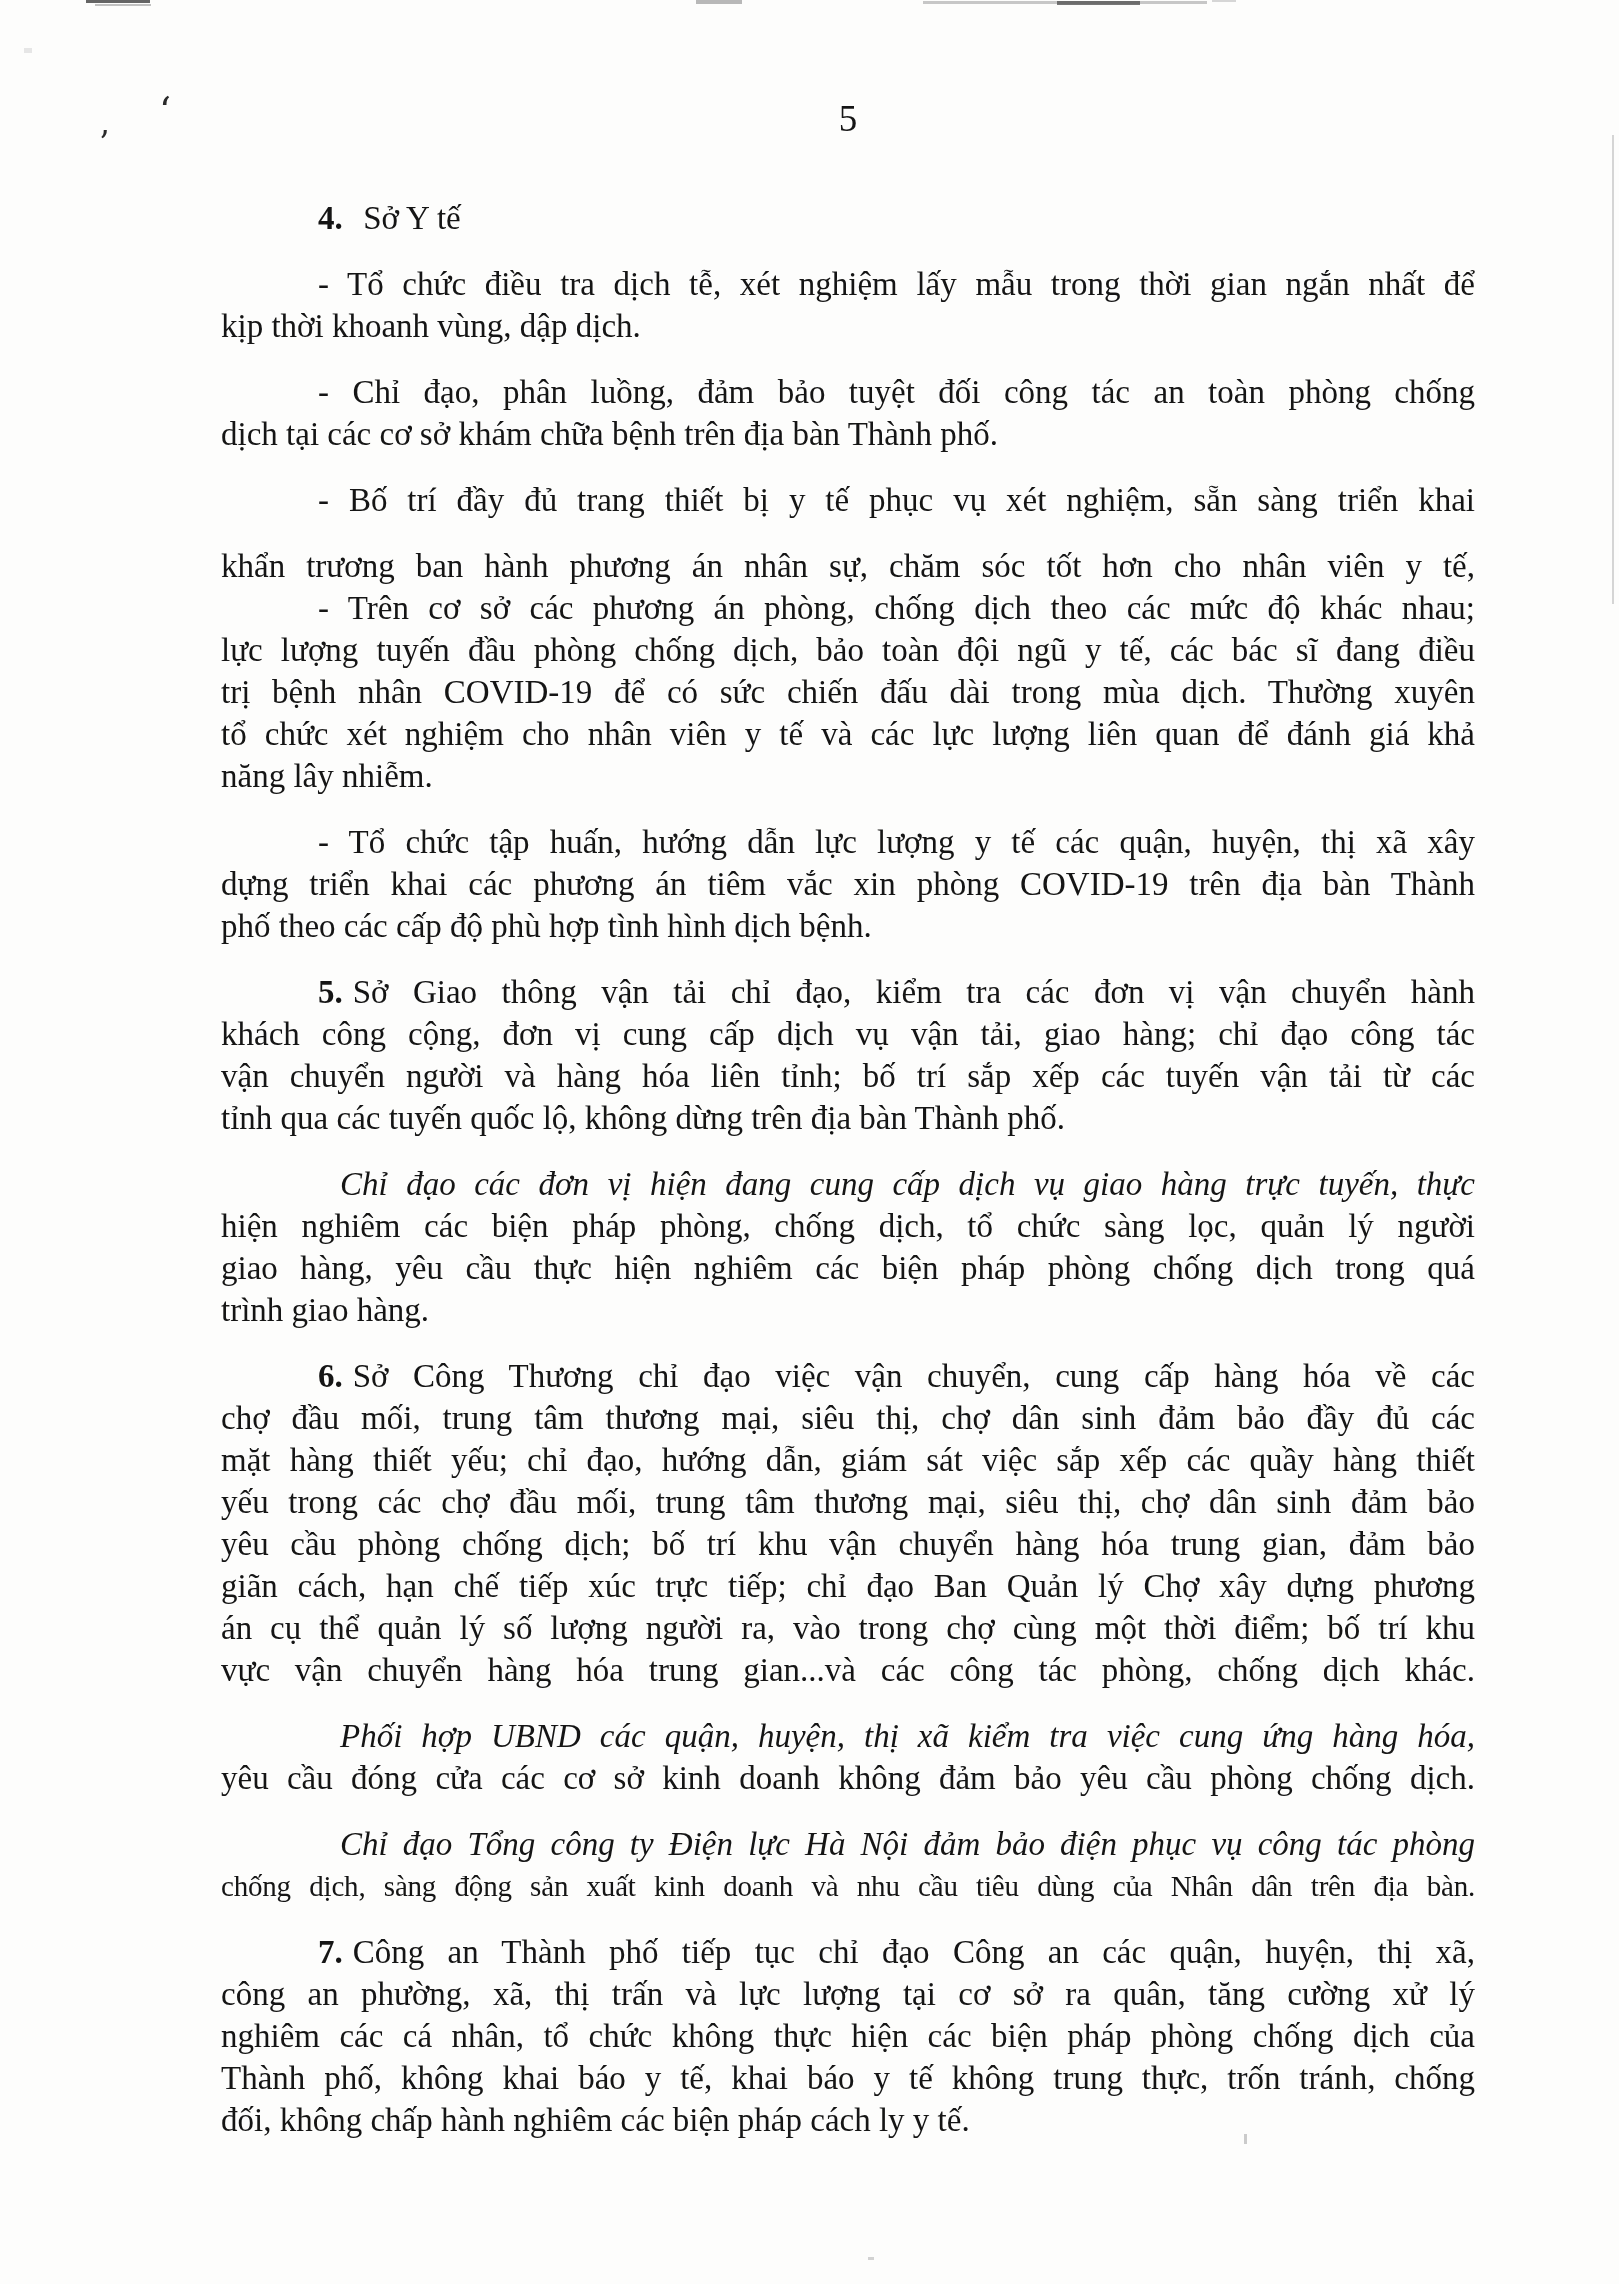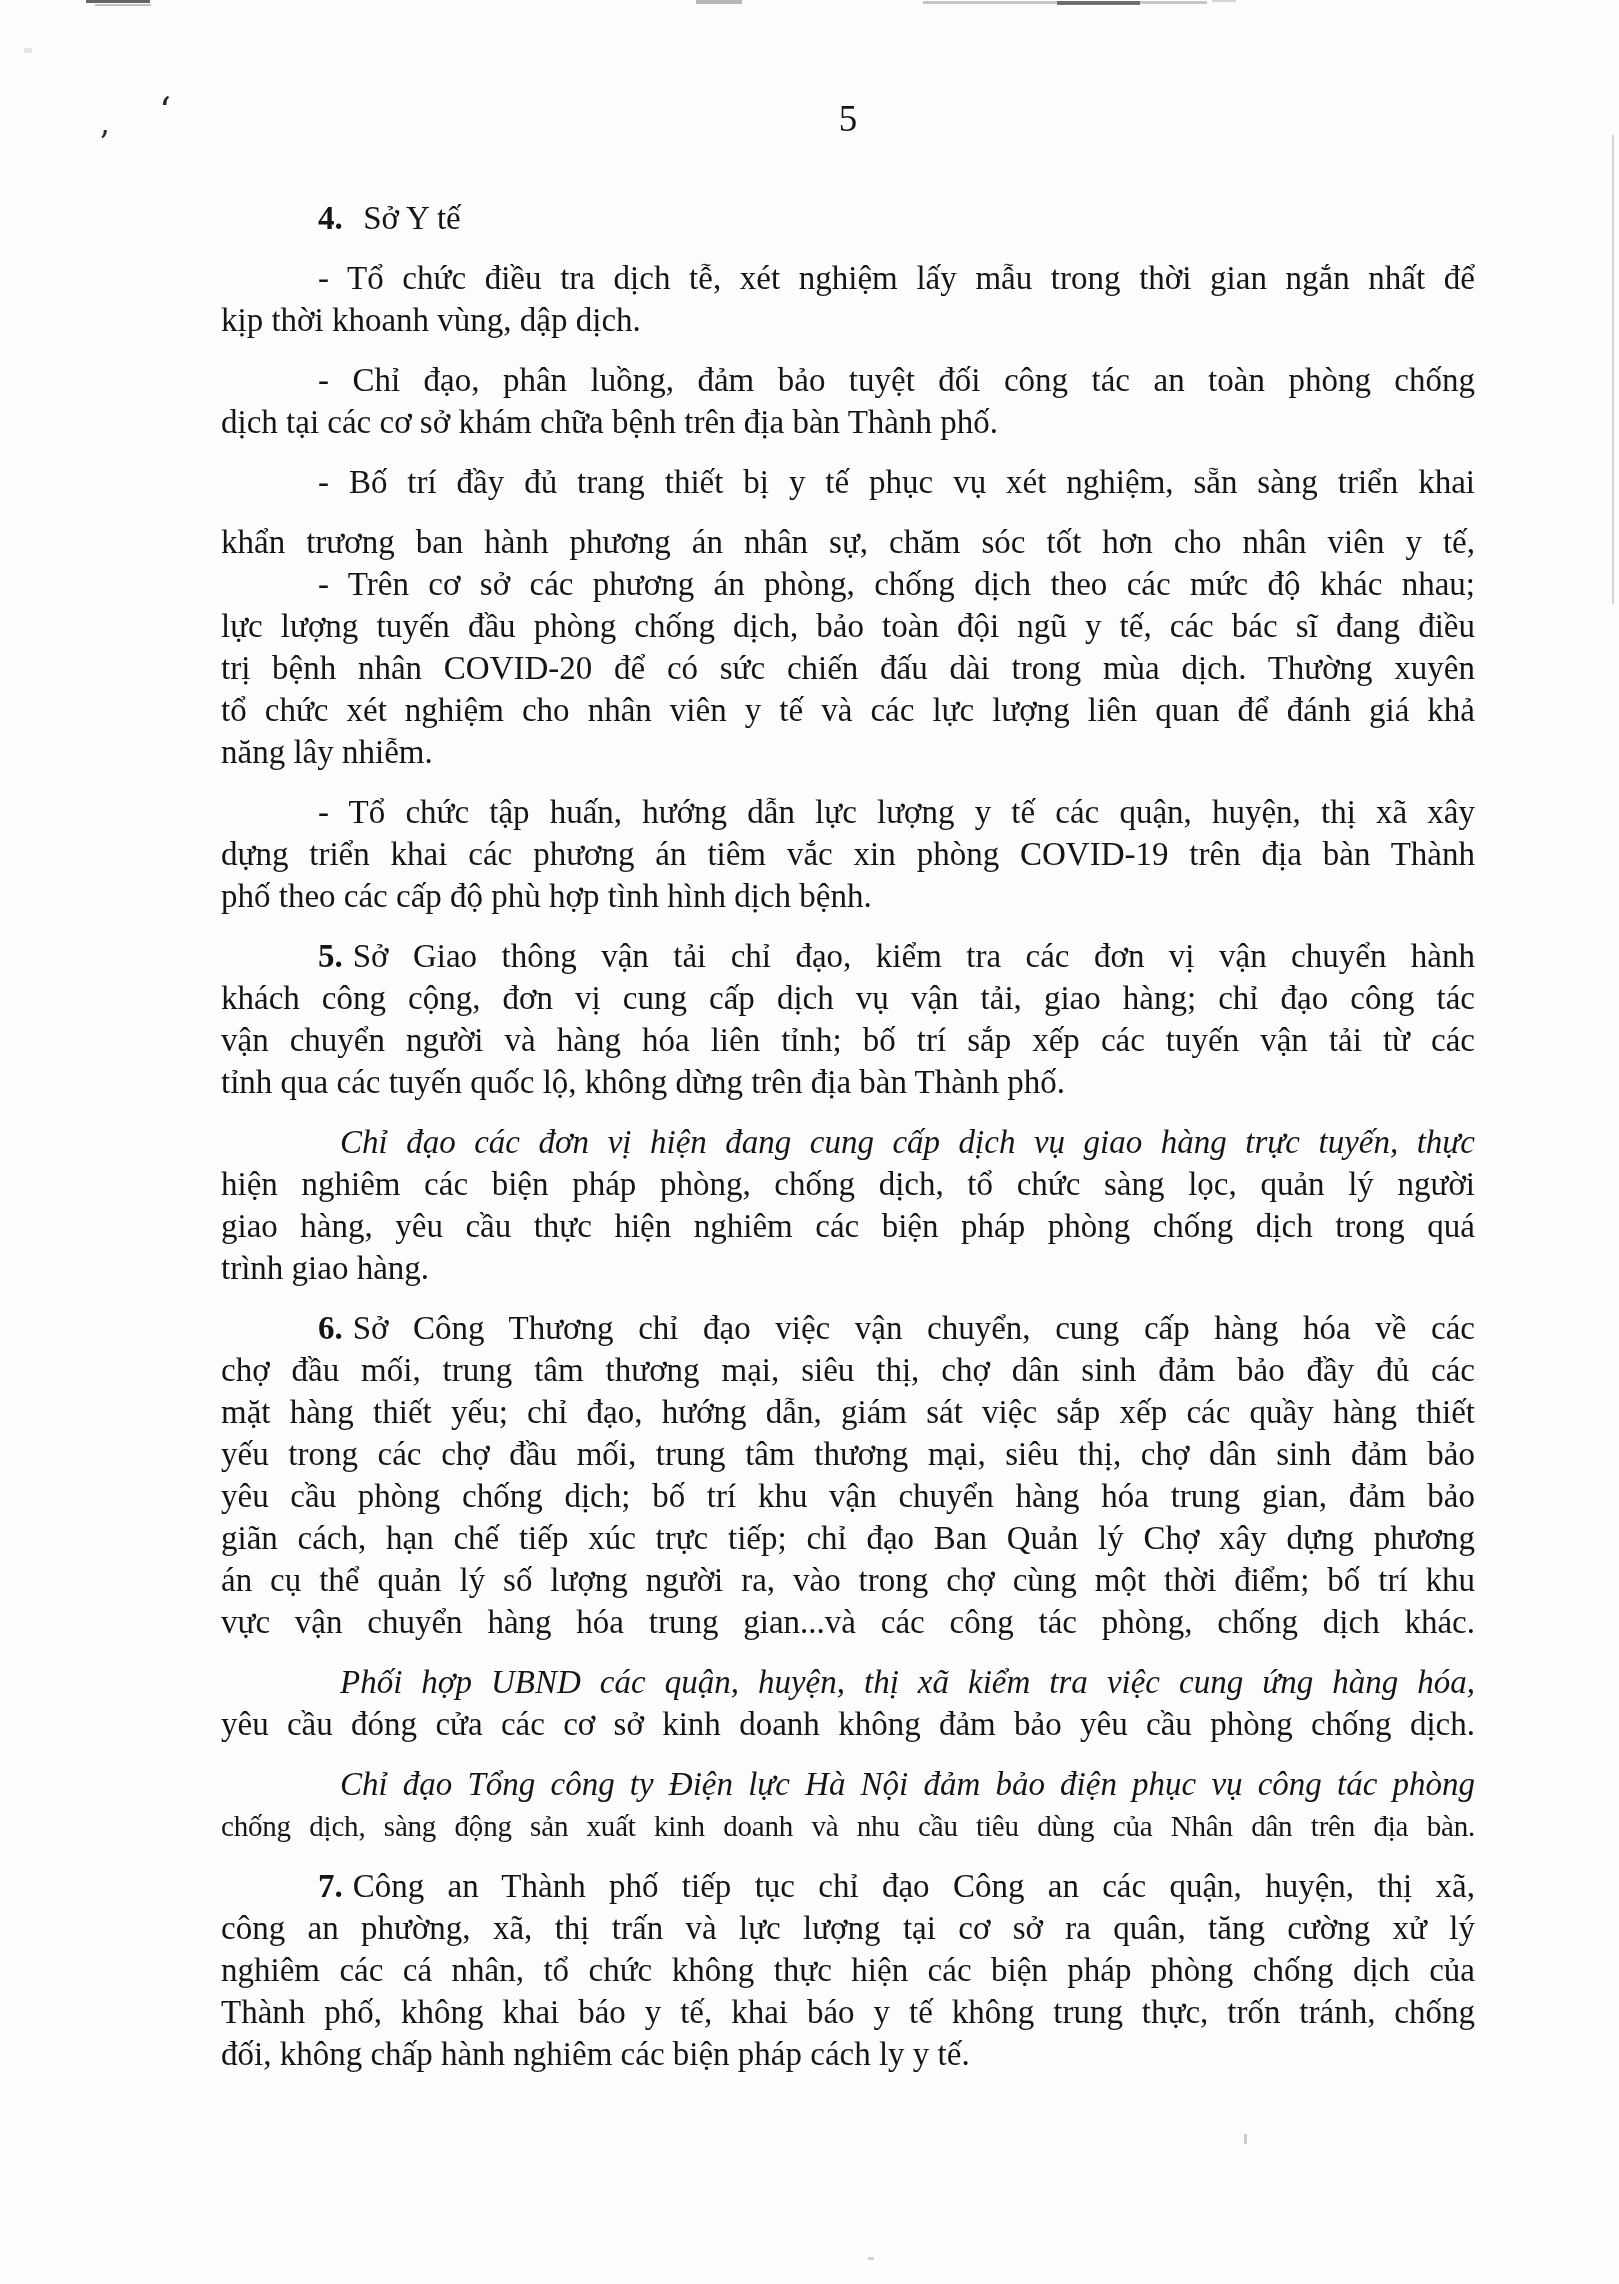--- a/index.html
+++ b/index.html
@@ -11,21 +11,21 @@
     font-family:"Liberation Serif","DejaVu Serif",serif;
     color:#151515;
   }
   .pagenum {
     position:absolute; left:221px; top:95px; width:1254px;
     text-align:center; font-size:37px; line-height:48px;
   }
   .content {
     position:absolute; left:221px; top:192px; width:1254px;
   }
-  .para { margin-top:18px; }
+  .para { margin-top:24px; }
   .para:first-child { margin-top:5px; }
   .line {
     font-size:33px; line-height:42px; height:42px;
     text-align:justify; text-align-last:justify;
     white-space:normal; overflow:hidden;
   }
   .line.last { text-align:left; text-align-last:left; }
   .line.first { padding-left:97px; }
   .line.first-wide { padding-left:119px;font-style:italic; }
   .line.condensed { font-size:29px; letter-spacing:-0.2px; }
@@ -51,21 +51,21 @@
         <div class="line first"><span>- Chỉ đạo, phân luồng, đảm bảo tuyệt đối công tác an toàn phòng chống</span></div>
         <div class="line last"><span>dịch tại các cơ sở khám chữa bệnh trên địa bàn Thành phố.</span></div>
       </div>
       <div class="para">
         <div class="line first"><span>- Bố trí đầy đủ trang thiết bị y tế phục vụ xét nghiệm, sẵn sàng triển khai</span></div>
       </div>
       <div class="para">
         <div class="line"><span>khẩn trương ban hành phương án nhân sự, chăm sóc tốt hơn cho nhân viên y tế,</span></div>
         <div class="line first"><span>- Trên cơ sở các phương án phòng, chống dịch theo các mức độ khác nhau;</span></div>
         <div class="line"><span>lực lượng tuyến đầu phòng chống dịch, bảo toàn đội ngũ y tế, các bác sĩ đang điều</span></div>
-        <div class="line"><span>trị bệnh nhân COVID-20 để có sức chiến đấu dài trong mùa dịch. Thường xuyên</span></div>
+        <div class="line"><span>trị bệnh nhân COVID-19 để có sức chiến đấu dài trong mùa dịch. Thường xuyên</span></div>
         <div class="line"><span>tổ chức xét nghiệm cho nhân viên y tế và các lực lượng liên quan để đánh giá khả</span></div>
         <div class="line last"><span>năng lây nhiễm.</span></div>
       </div>
       <div class="para">
         <div class="line first"><span>- Tổ chức tập huấn, hướng dẫn lực lượng y tế các quận, huyện, thị xã xây</span></div>
         <div class="line"><span>dựng triển khai các phương án tiêm vắc xin phòng COVID-19 trên địa bàn Thành</span></div>
         <div class="line last"><span>phố theo các cấp độ phù hợp tình hình dịch bệnh.</span></div>
       </div>
       <div class="para">
         <div class="line first"><span class="pre">5.</span><span>Sở Giao thông vận tải chỉ đạo, kiểm tra các đơn vị vận chuyển hành</span></div>

